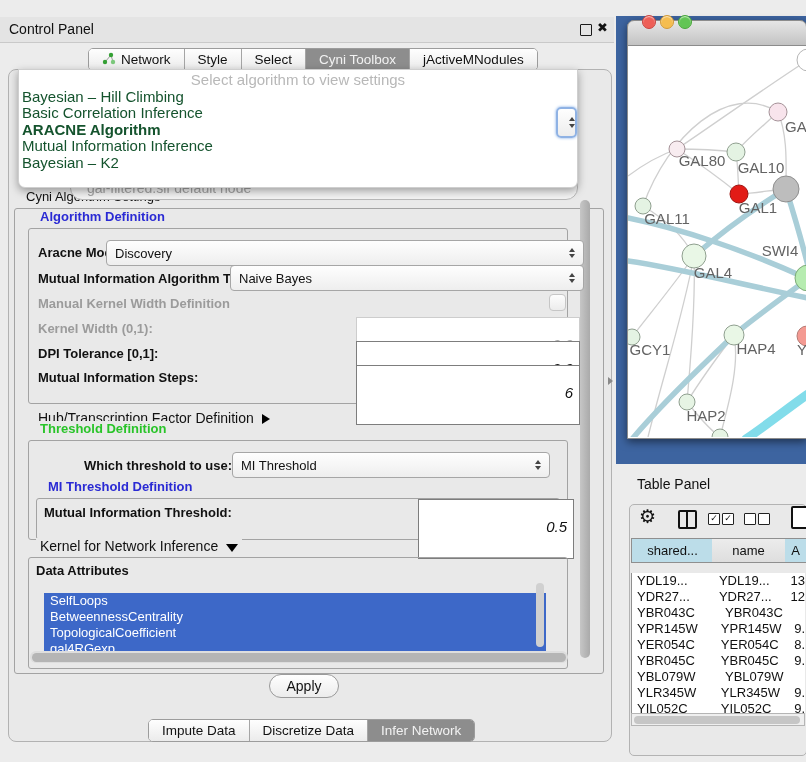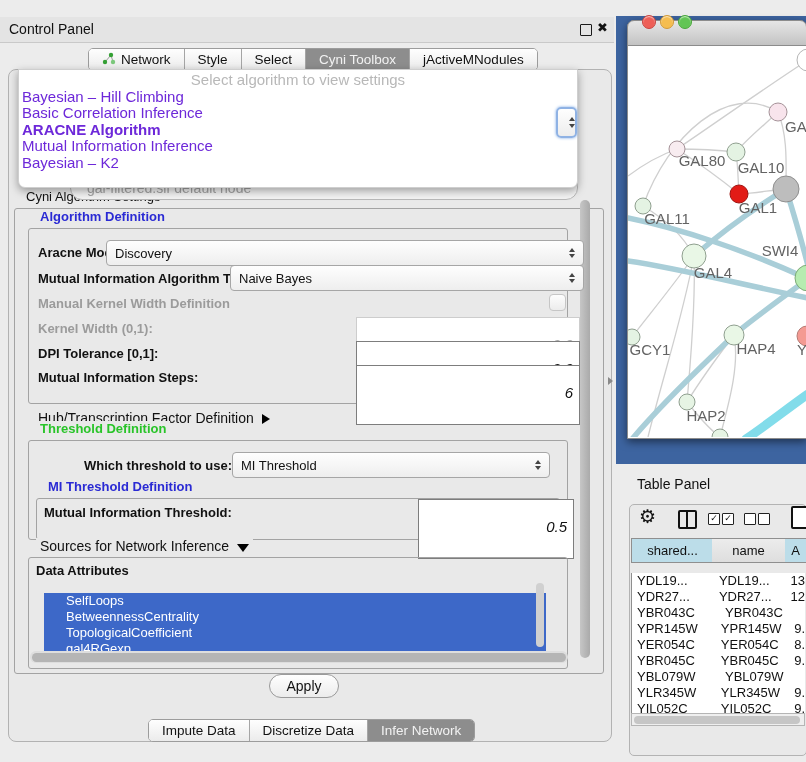--- a/index.html
+++ b/index.html
@@ -14,21 +14,21 @@
   .segbar{display:flex;height:23px;border:1px solid #9c9c9c;border-radius:5px;overflow:hidden;background:#fff;}
   .seg{display:flex;align-items:center;gap:5px;padding:0 13px;font-size:13.5px;
        background:linear-gradient(#fefefe,#ebebeb);border-right:1px solid #a5a5a5;color:#111;white-space:nowrap;}
   .seg:last-child{border-right:none;}
   .seg.sel{background:#8d8d8d;color:#f2f2f2;}
   .main-panel{left:8px;top:57px;width:604px;height:673px;background:#e9e9e9;border:1px solid #b2b2b2;border-radius:8px;}
   
   .popup{left:18px;top:57px;width:560px;height:119px;background:#fff;border:1px solid #cfcfcf;
          border-radius:0 0 7px 7px;box-shadow:0 3px 8px rgba(0,0,0,.35);z-index:30;}
   .dd-prompt{height:19px;line-height:20px;text-align:center;color:#b8b8b8;font-size:15px;}
-  .dd-item{height:16.4px;line-height:16.4px;font-size:15px;color:#6d28d9;padding-left:3px;white-space:nowrap;}
+  .dd-item{height:16.4px;line-height:16.4px;font-size:15px;color:#14532d;padding-left:3px;white-space:nowrap;}
   .dd-item.bold{font-weight:bold;}
   .ghost-combo{left:70px;top:163px;width:508px;height:25px;border:1px solid #b8b8b8;border-radius:12px;
                background:#f3f3f3;z-index:5;color:#a3a3a3;font-size:14px;padding:4px 0 0 16px;}
   .focus-sliver{left:556px;top:95px;width:21px;height:31px;border:2px solid #8fb2e4;border-radius:5px;
                 background:linear-gradient(#fefefe,#ededed);box-shadow:0 0 3px #7aa8e6;z-index:35;
                 display:flex;align-items:center;justify-content:center;}
   
   .group{border:1px solid #a3a3a3;border-radius:3px;}
   .gtitle{position:absolute;background:#e9e9e9;padding:0 4px;font-size:13px;white-space:nowrap;}
   .b{font-weight:bold;}
@@ -45,21 +45,21 @@
   .field{position:absolute;background:#fff;border:1px solid #7d7d7d;font-size:15px;text-align:right;
          padding:18px 6px;color:#111;font-style:italic;}
   .field.dis{border-color:#cdcdcd;color:#a8a8a8;}
   .chk{position:absolute;width:15px;height:15px;border:1px solid #c6c6c6;border-radius:4px;
        background:linear-gradient(#fdfdfd,#ececec);}
   .tri-r{display:inline-block;width:0;height:0;border-top:5.5px solid transparent;border-bottom:5.5px solid transparent;
          border-left:8px solid #000;margin-left:8px;vertical-align:-1px;}
   .tri-d{display:inline-block;width:0;height:0;border-left:6px solid transparent;border-right:6px solid transparent;
          border-top:8px solid #000;margin-left:8px;vertical-align:-1px;}
   .attrlist{left:44px;top:581px;width:502px;height:68px;overflow:hidden;}
-  .attr-row{height:16px;line-height:16px;background:#3d68c8;color:#fff;font-size:13px;padding-left:22px;}
+  .attr-row{height:16px;line-height:16px;background:#3d68c8;color:#fff;font-size:13px;padding-left:6px;}
   .vthumb{position:absolute;background:linear-gradient(90deg,#c6c6c6,#aaaaaa);border-radius:5px;}
   .hbar{position:absolute;background:#dedede;border-radius:6px;}
   .hthumb{position:absolute;background:#b5b5b5;border-radius:5px;}
   .btn{position:absolute;display:flex;align-items:center;justify-content:center;font-size:14px;
        background:linear-gradient(#fefefe,#ececec);border:1px solid #9a9a9a;border-radius:12px;}
   
   .desktop{left:616px;top:4px;width:190px;height:448px;background:#3d64a0;}
   .netwin{left:627px;top:8px;width:180px;height:419px;border:1px solid #8c8c8c;border-radius:7px 7px 0 0;
           box-shadow:0 3px 9px rgba(0,0,0,.5);background:#fff;}
   .nettitle{left:627px;top:8px;width:180px;height:26px;background:linear-gradient(#e6e6e6,#c3c3c3);
@@ -204,21 +204,21 @@
       </span>
   </div>
 
   <div class="abs group" style="left:36px;top:486px;width:524px;height:42px;"></div>
   <span class="gtitle blue b" style="left:44px;top:479px;">MI Threshold Definition</span>
   <span class="lbl" style="left:44px;top:505px;">Mutual Information Threshold:</span>
   <div class="field" style="left:418px;top:499px;width:142px;height:22px;">0.5</div>
 
   <div class="abs group" style="left:28px;top:545px;width:540px;height:112px;"></div>
   <div class="gtitle" style="left:36px;top:538px;font-size:14px;">
-    <span>Sources for Network Inference</span><span class="tri-d"></span>
+    <span>Kernel for Network Inference</span><span class="tri-d"></span>
   </div>
   <span class="lbl" style="left:36px;top:563px;">Data Attributes</span>
   <div class="abs attrlist" id="attr-list">
       <div class="attr-row">SelfLoops</div>
       <div class="attr-row">BetweennessCentrality</div>
       <div class="attr-row">TopologicalCoefficient</div>
       <div class="attr-row">gal4RGexp</div>
     </div>
   <div class="vthumb" style="left:536px;top:583px;width:8px;height:64px;background:#d0d0d0;"></div>
   <div class="hbar" style="left:30px;top:651px;width:538px;height:12px;">

